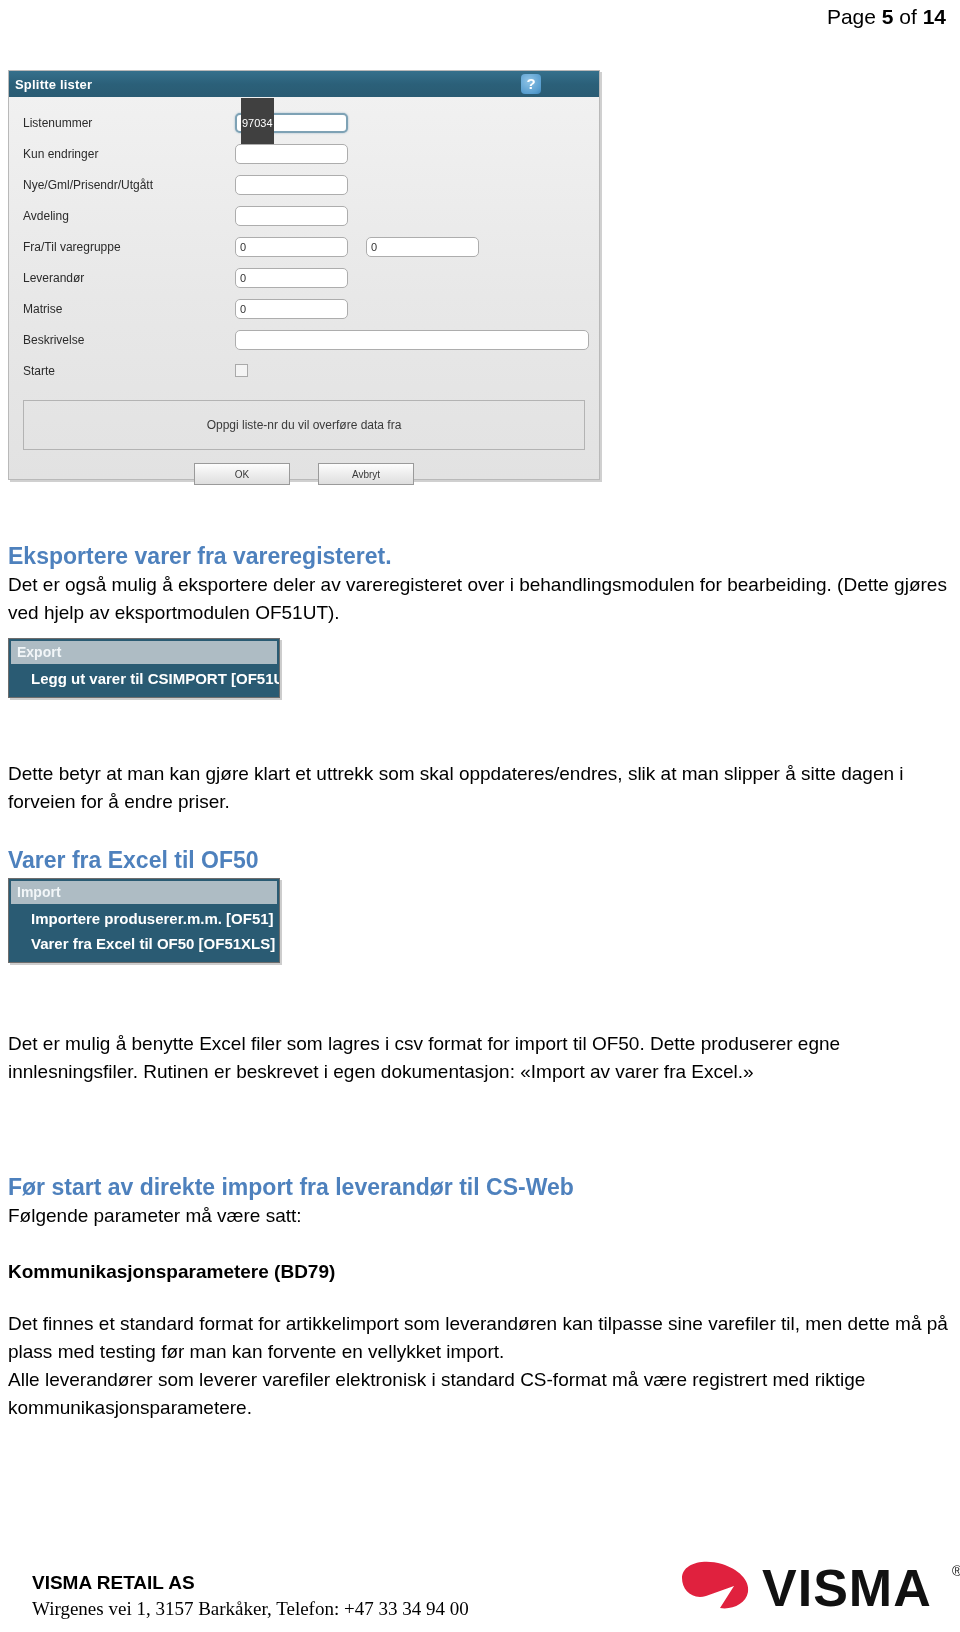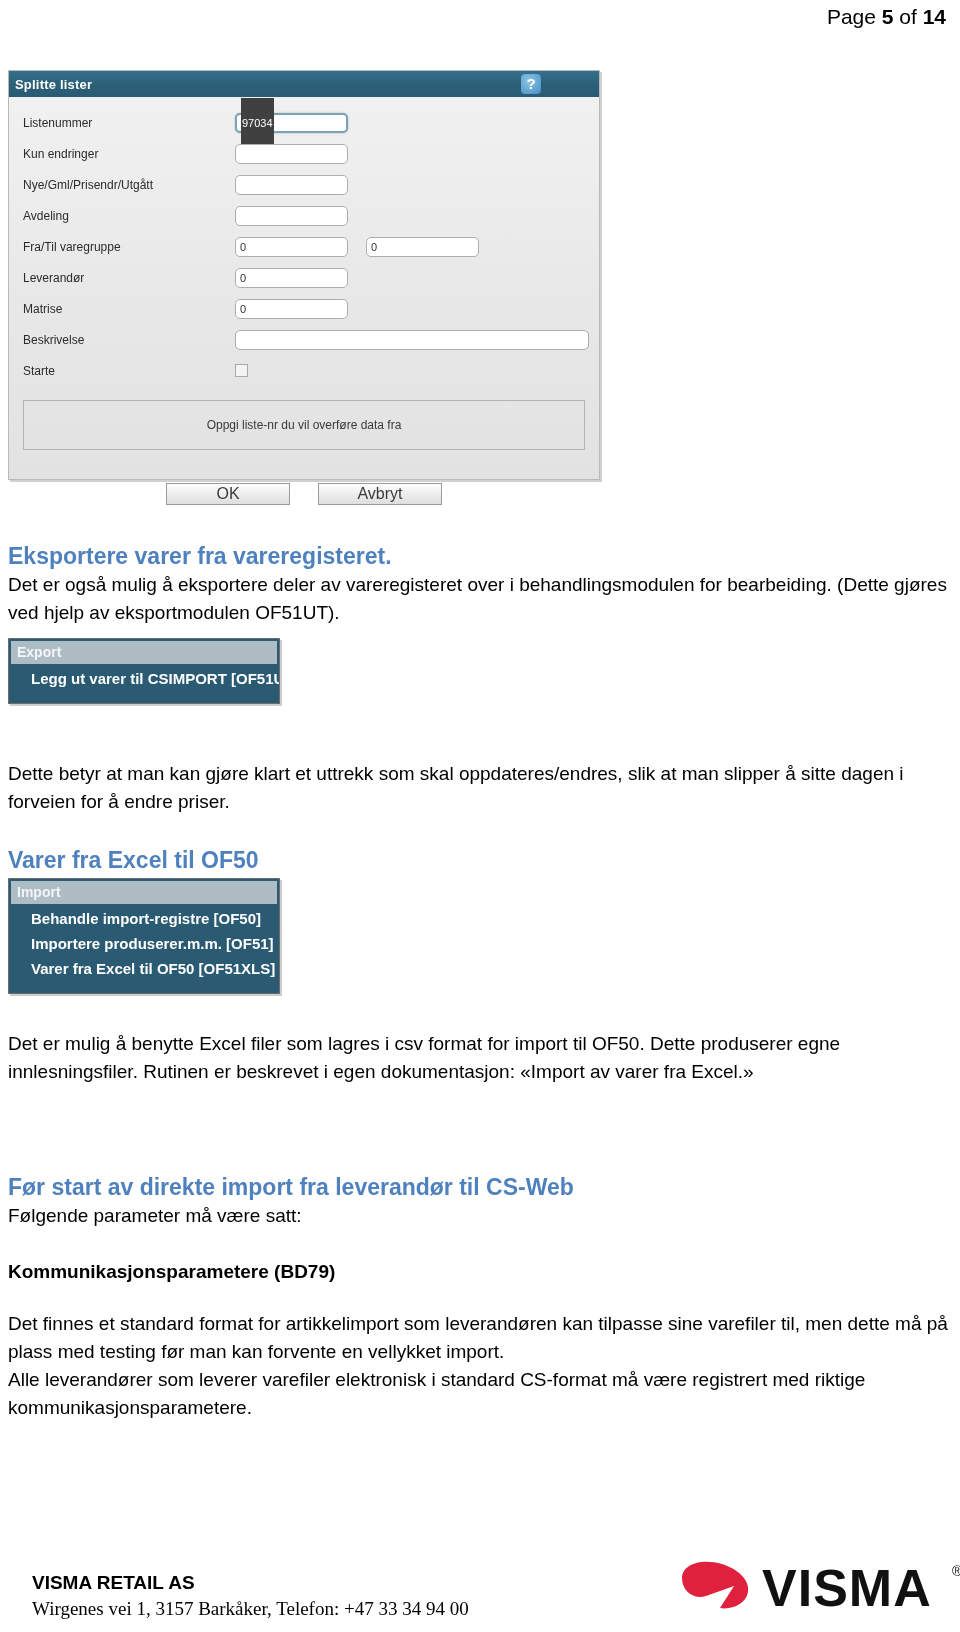--- a/index.html
+++ b/index.html
@@ -112,29 +112,28 @@
     font-size: 12px;
     color: #3a3a3a;
   }
   .btn-row {
     margin-top: 13px;
     display: flex;
     justify-content: center;
     gap: 28px;
   }
   .dlg-btn {
-    width: 124px; height: 22px;
+    width: 96px; height: 22px;
     background: linear-gradient(180deg,#fdfdfd 0%, #ececec 55%, #dedede 100%);
     border: 1px solid #9a9a9a;
-    font-size: 16px;
+    font-size: 10px;
     color: #3a3a3a;
     display: flex;
     align-items: center;
     justify-content: center;
-    margin-top: 20px;
   }
 
   
   .content { position: absolute; left: 8px; top: 0; width: 944px; }
 
   h2.section-head {
     color: #4e81bd;
     font-size: 23px;
     font-weight: bold;
     margin: 0;
@@ -152,21 +151,21 @@
     margin: 0;
     font-weight: bold;
     color: #000;
   }
 
   
   .menu-shot {
     background: #2a5b73;
     border: 1px solid #6d6d6d;
     box-shadow: 2px 2px 0 rgba(130,130,130,0.4);
-    padding-bottom: 12px;
+    padding-bottom: 6px;
   }
   .menu-head {
     background: #aebcc4;
     color: #f2f6f8;
     font-size: 14px;
     font-weight: bold;
     padding: 3px 6px 4px 6px;
     margin: 2px 2px 2px 2px;
   }
   .menu-item {
@@ -283,21 +282,20 @@
 <div class="content" style="top:760px;">
   <p class="body-text">Dette betyr at man kan gjøre klart et uttrekk som skal oppdateres/endres, slik at man slipper å sitte dagen i forveien for å endre priser.</p>
 </div>
 
 <div class="content" style="top:845px;">
   <h2 class="section-head">Varer fra Excel til OF50</h2>
 </div>
 
 <div class="menu-shot" style="position:absolute; top:878px; left:8px; width:272px;">
   <div class="menu-head">Import</div>
-  <div class="menu-item">Behandle import-registre [OF50]</div>
   <div class="menu-item">Importere produserer.m.m. [OF51]</div>
   <div class="menu-item">Varer fra Excel til OF50 [OF51XLS]</div>
 </div>
 
 <div class="content" style="top:1030px;">
   <p class="body-text">Det er mulig å benytte Excel filer som lagres i csv format for import til OF50. Dette produserer egne innlesningsfiler. Rutinen er beskrevet i egen dokumentasjon: «Import av varer fra Excel.»</p>
 </div>
 
 <div class="content" style="top:1172px;">
   <h2 class="section-head">Før start av direkte import fra leverandør til CS-Web</h2>

